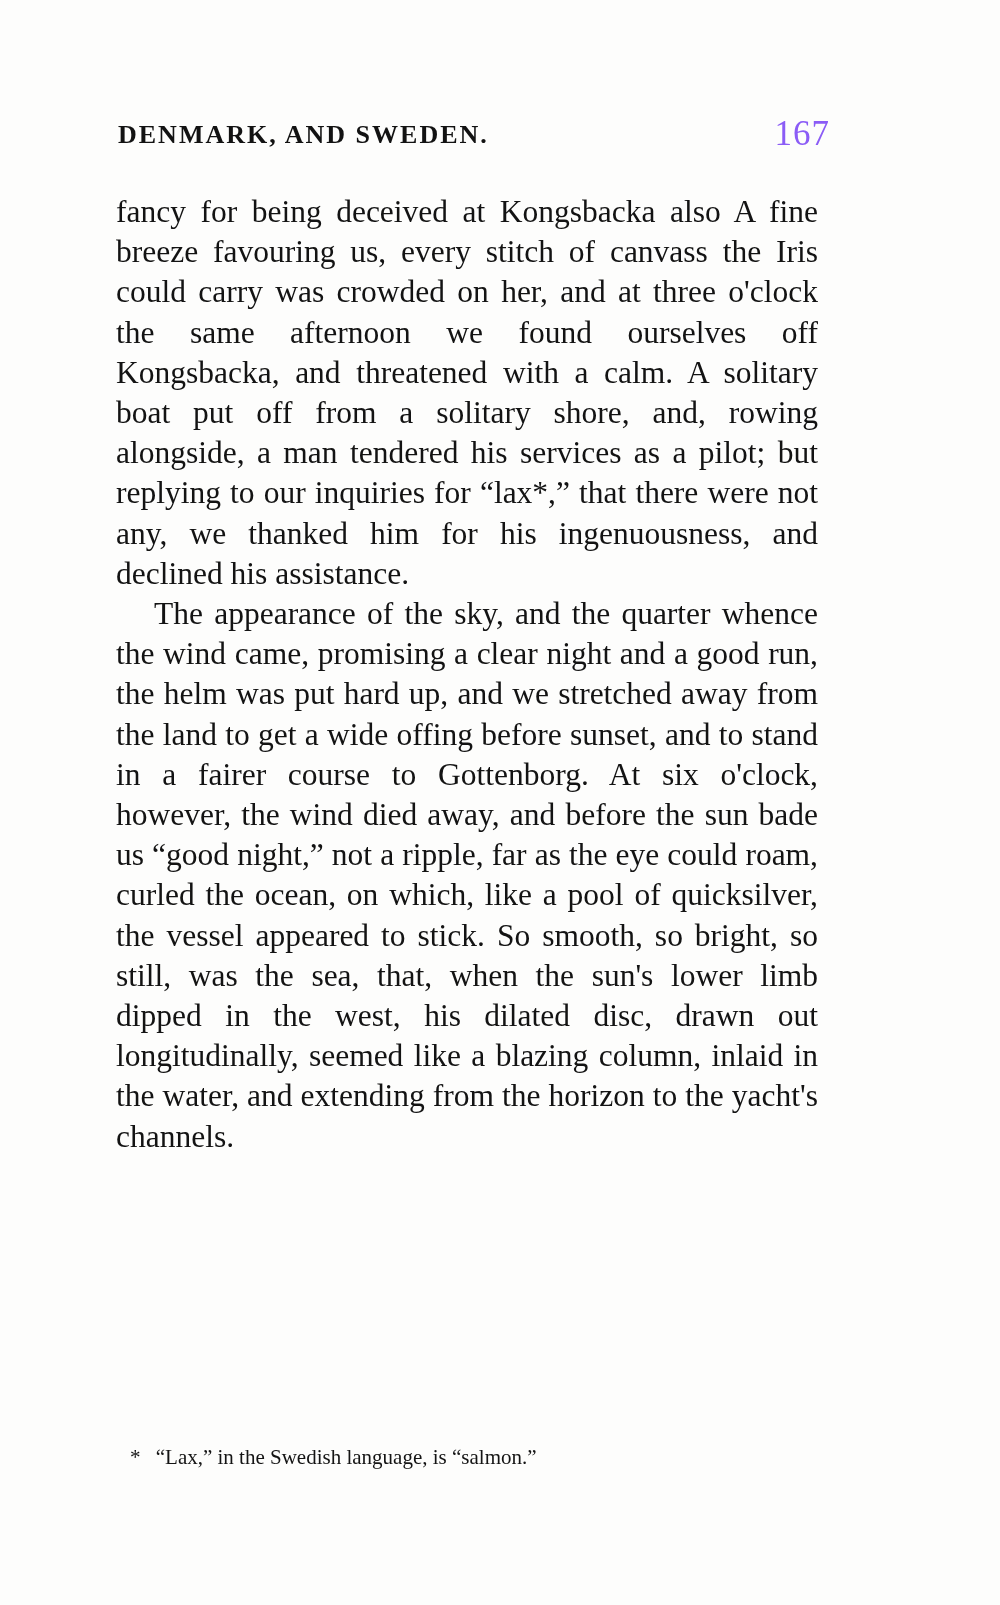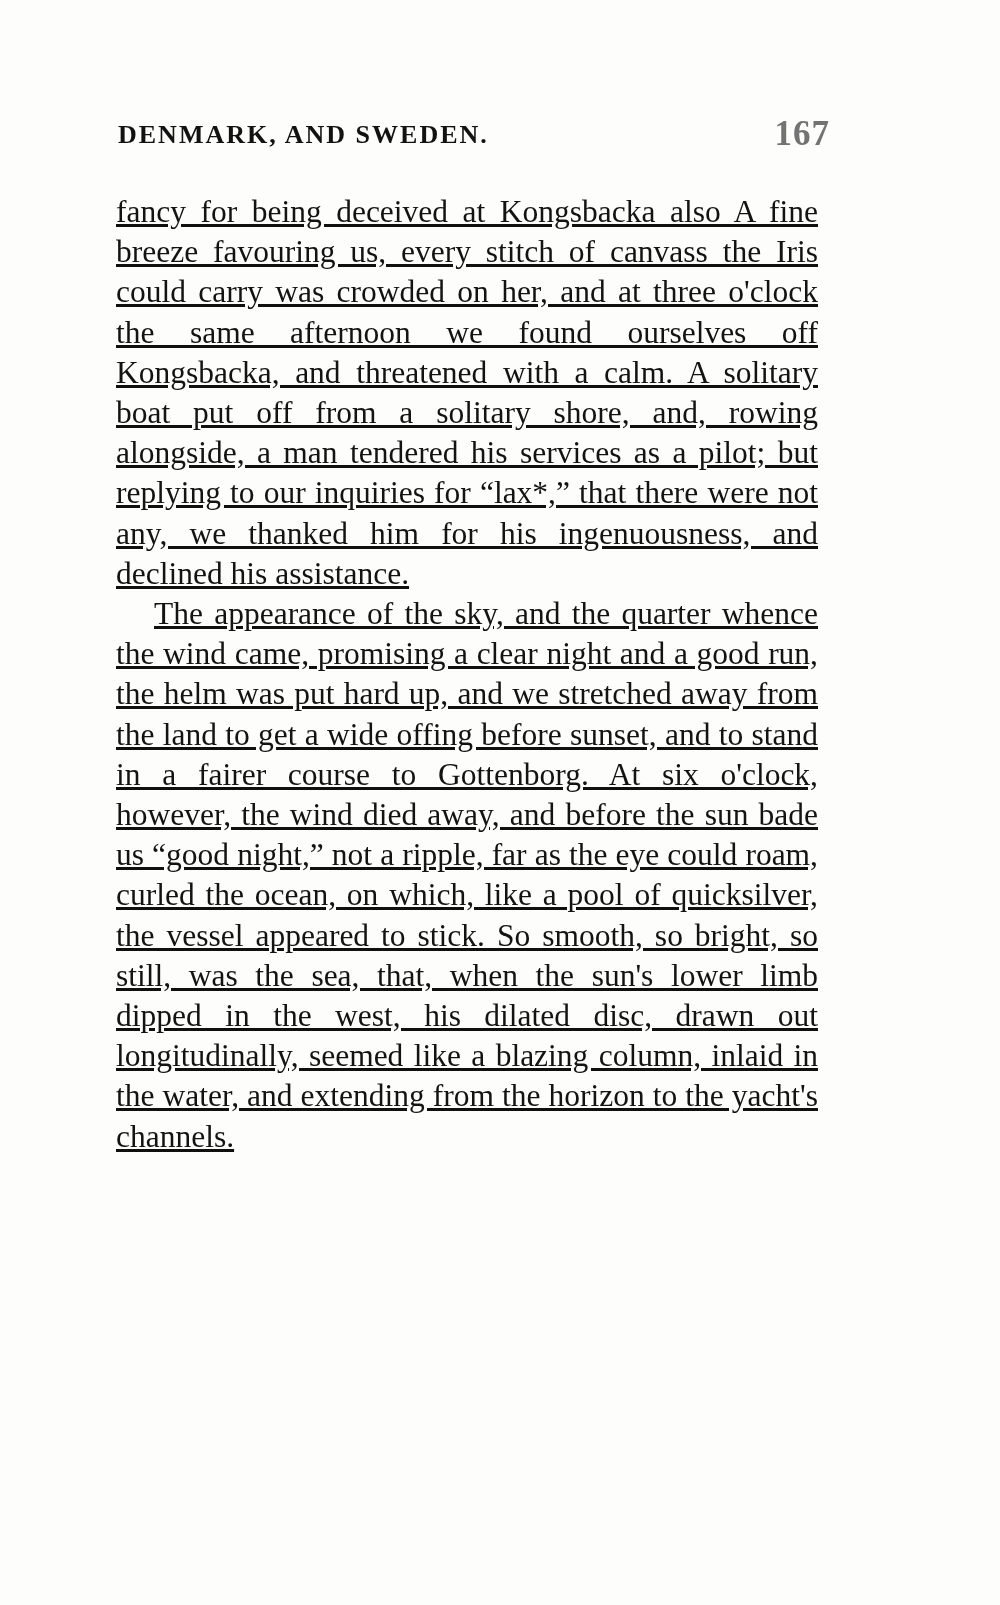--- a/index.html
+++ b/index.html
@@ -36,33 +36,32 @@
     font-family: "Liberation Serif", serif;
     font-size: 26px;
     letter-spacing: 2.0px;
     font-weight: 600;
     color: #121212;
     white-space: nowrap;
   }
   .folio {
     font-family: "Liberation Serif", serif;
     font-size: 35px;
-    font-weight: 700;
-    color: #737373;
+    font-weight: 400;
+    color: #8b5cf6;
     letter-spacing: 1px;
     position: relative;
     left: 12px;
     top: 2px;
   }
   .body-block {
     position: absolute;
     left: 116px;
     top: 192px;
     width: 702px;
-    text-decoration: underline;
   }
   p.para {
     margin: 0;
     font-size: 31.5px;
     line-height: 40.2px;
     text-align: justify;
     text-justify: inter-word;
     color: #131313;
     hyphens: manual;
   }
@@ -104,14 +103,18 @@
     <span class="folio">167</span>
   </div>
 
   <div class="body-block">
     <p class="para">fancy for being deceived at Kongsbacka also A fine breeze favouring us, every stitch of canvass the Iris could carry was crowded on her, and at three o'clock the same afternoon we found ourselves off Kongsbacka, and threatened with a calm.  A solitary boat put off from a solitary shore, and, rowing alongside, a man tendered his services as a pilot; but replying to our inquiries for “lax*,” that there were not any, we thanked him for his ingenuousness, and declined his assistance.</p>
     <p class="para indent">The appearance of the sky, and the quarter whence the wind came, promising a clear night and a good run, the helm was put hard up, and we stretched away from the land to get a wide offing before sunset, and to stand in a fairer course to Gottenborg.  At six o'clock, however, the wind died away, and before the sun bade us “good night,” not a ripple, far as the eye could roam, curled the ocean, on which, like a pool of quicksilver, the vessel appeared to stick.  So smooth, so bright, so still, was the sea, that, when the sun's lower limb dipped in the west, his dilated disc, drawn out longitudinally, seemed like a blazing column, inlaid in the water, and extending from the horizon to the yacht's channels.</p>
   </div>
 
   <div class="footnote-rule"></div>
 
+  <div class="footnote">
+    <span class="mark">*</span>
+    <span>“Lax,” in the Swedish language, is “salmon.”</span>
+  </div>
 
 </div>
 
 </body></html>

